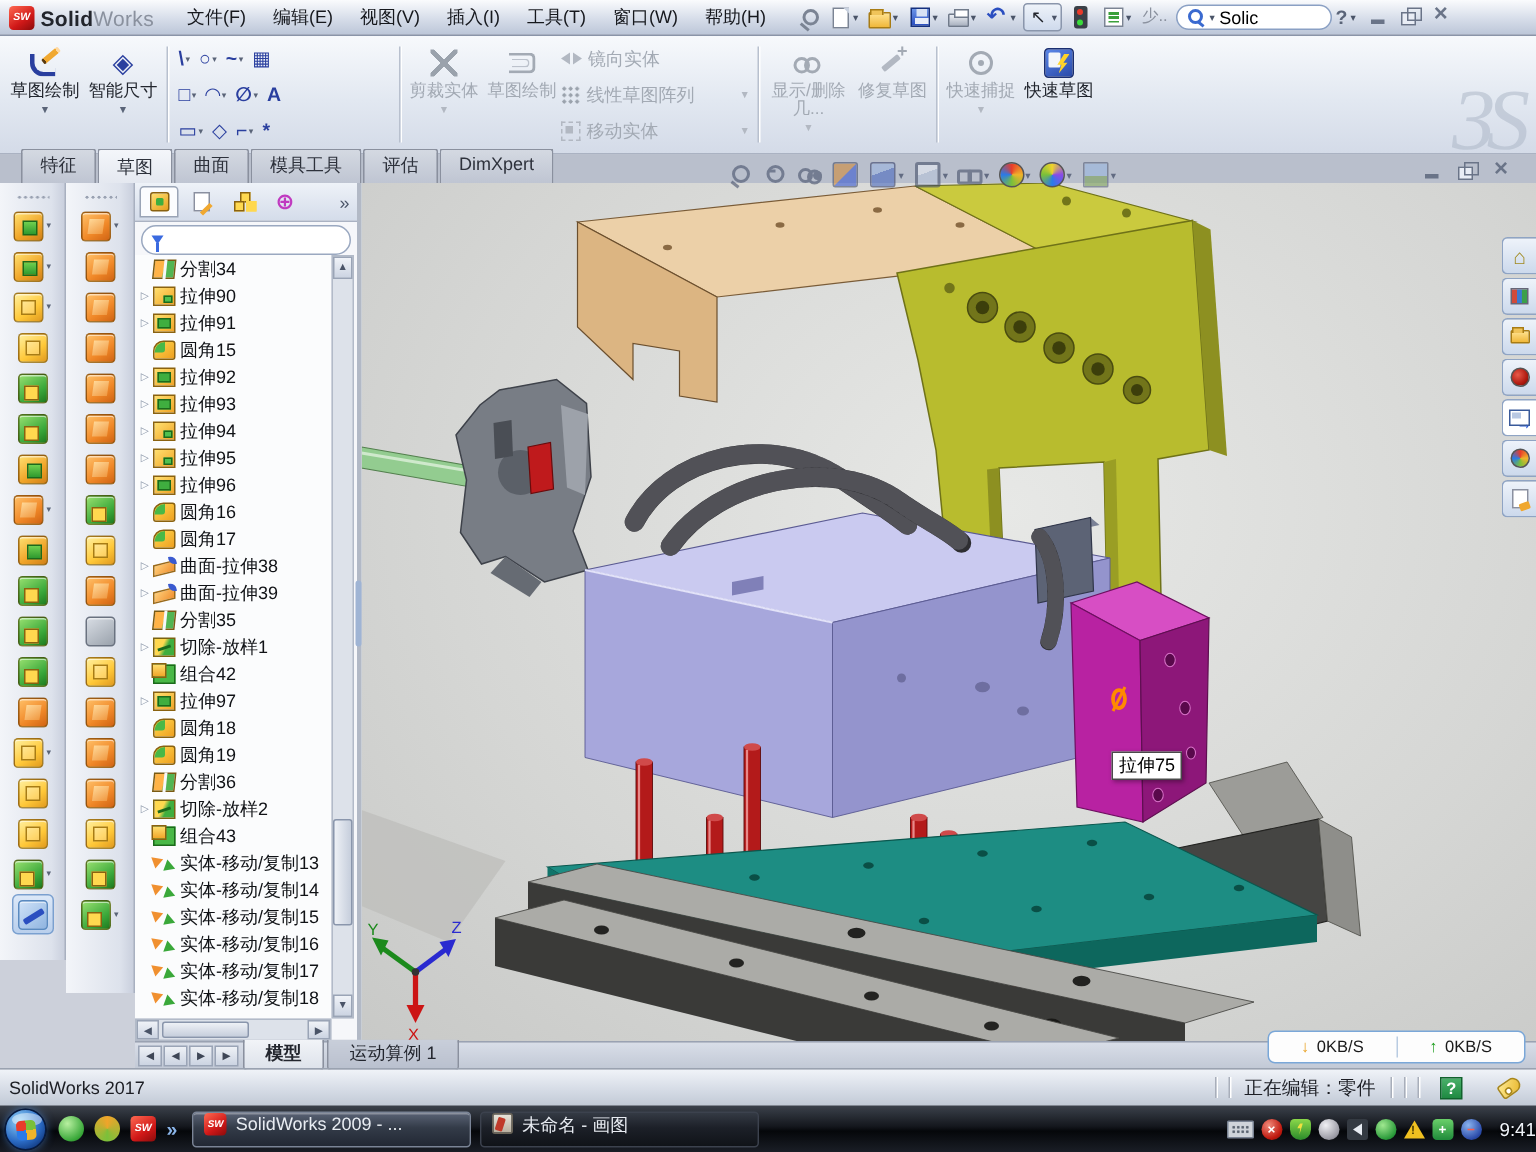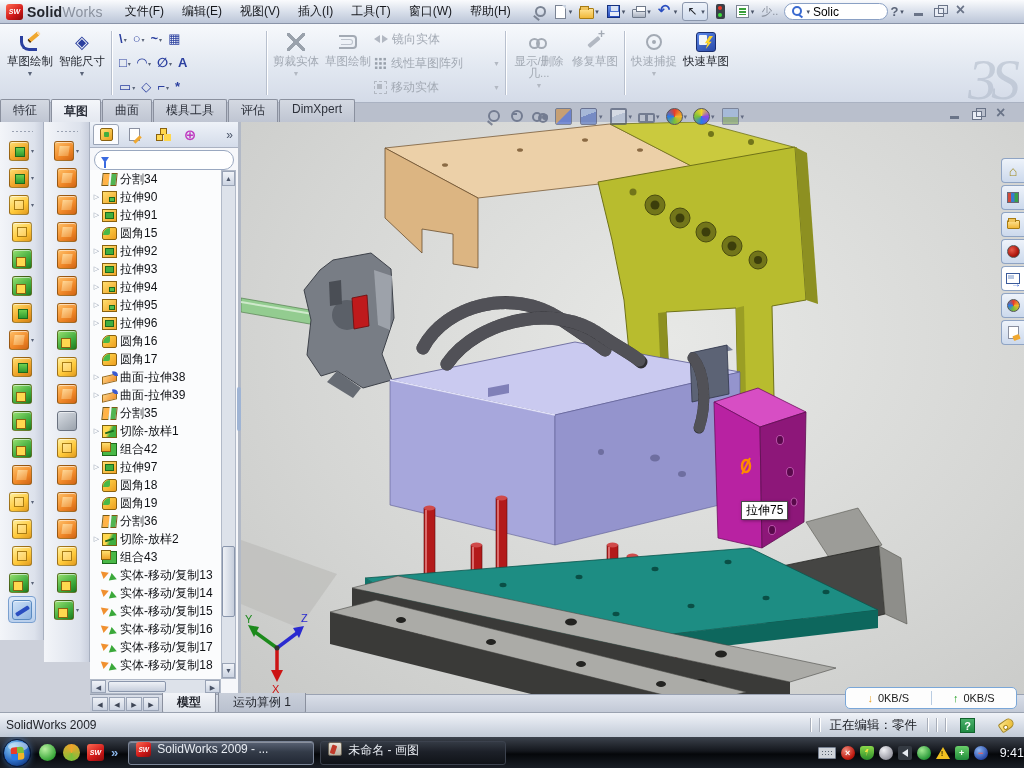--- a/index.html
+++ b/index.html
@@ -108,24 +108,24 @@
   .g-mirror::before{content:"";position:absolute;left:0;top:2px;border-top:4px solid transparent;border-bottom:4px solid transparent;border-right:6px solid #b2b8c2}
   .g-mirror::after{content:"";position:absolute;right:0;top:2px;border-top:4px solid transparent;border-bottom:4px solid transparent;border-left:6px solid #b2b8c2}
   .g-pattern{width:13px;height:13px;flex:none;background:radial-gradient(#9aa2ac 1.2px,transparent 1.4px) 0 0/4.3px 4.3px}
   .g-move{position:relative;width:13px;height:13px;flex:none;border:1.5px dashed #b2b8c2}
   .g-move::after{content:"";position:absolute;left:2px;top:2px;width:5px;height:5px;background:#b2b8c2}
   #watermark{position:absolute;right:10px;top:22px;font-family:"Liberation Serif","DejaVu Serif",serif;
     font-style:italic;font-size:58px;color:#aeb8c8;opacity:.55;letter-spacing:-6px;pointer-events:none}
 
   
   #tabrow{position:absolute;left:0;top:103px;width:1024px;height:19px;background:#b9bfcc;
-    display:flex;align-items:flex-end;padding-left:0;z-index:20}
+    display:flex;align-items:flex-end;padding-left:14px;z-index:20}
   .cm-tab{padding:2px 12px 2px;margin-right:1px;font-size:12px;color:#2e323c;
     background:linear-gradient(#d4d9e2,#bfc5d2);border:1px solid #8a909e;border-bottom:none;border-radius:2px 2px 0 0}
-  .cm-tab.active{background:linear-gradient(#f4f6fa,#e4e8f0);font-weight:bold;padding-top:3px}
+  .cm-tab.active{background:linear-gradient(#f4f6fa,#e4e8f0);font-weight:normal;padding-top:3px}
 
   
   .ltcol{position:absolute;top:122px;background:linear-gradient(90deg,#f3f5f9,#dde2ec 80%,#c9cfdd);
     border-right:1px solid #a8b0c0;display:flex;flex-direction:column;align-items:center;padding-top:8px}
   .ltcol::before{content:"";width:22px;height:3px;margin-bottom:4px;
     background:radial-gradient(#9aa2b2 1px,transparent 1.2px) 0 0/4px 3px}
   #ltcolA{left:0;width:44px;height:518px}
   #ltcolB{left:44px;width:46px;height:540px}
   .lt-slot{display:flex;align-items:center;gap:2px;height:27px}
   .lt-slot.pressed{background:linear-gradient(#dcE8f8,#b9cfec);border:1px solid #7aa0d0;border-radius:4px;padding:1px 3px}
@@ -1083,21 +1083,21 @@
       <span>0KB/S</span>
     </span>
   <span class="div"></span>
   <span class="half">
       <span class="arr-up">↑</span>
       <span>0KB/S</span>
     </span>
 </div>
 
 <div id="statusbar">
-  <span>SolidWorks 2009</span>
+  <span>SolidWorks 2017</span>
   <span id="sb-right">
     <span class="sb-sep"></span>
       <span class="sb-sep"></span>
     <span id="sb-edit">正在编辑：零件</span>
     <span class="sb-sep"></span>
       <span class="sb-sep"></span>
       <span class="sb-sep"></span>
     <span class="sb-q">?</span>
     <span class="sb-tag"></span>
   </span>

